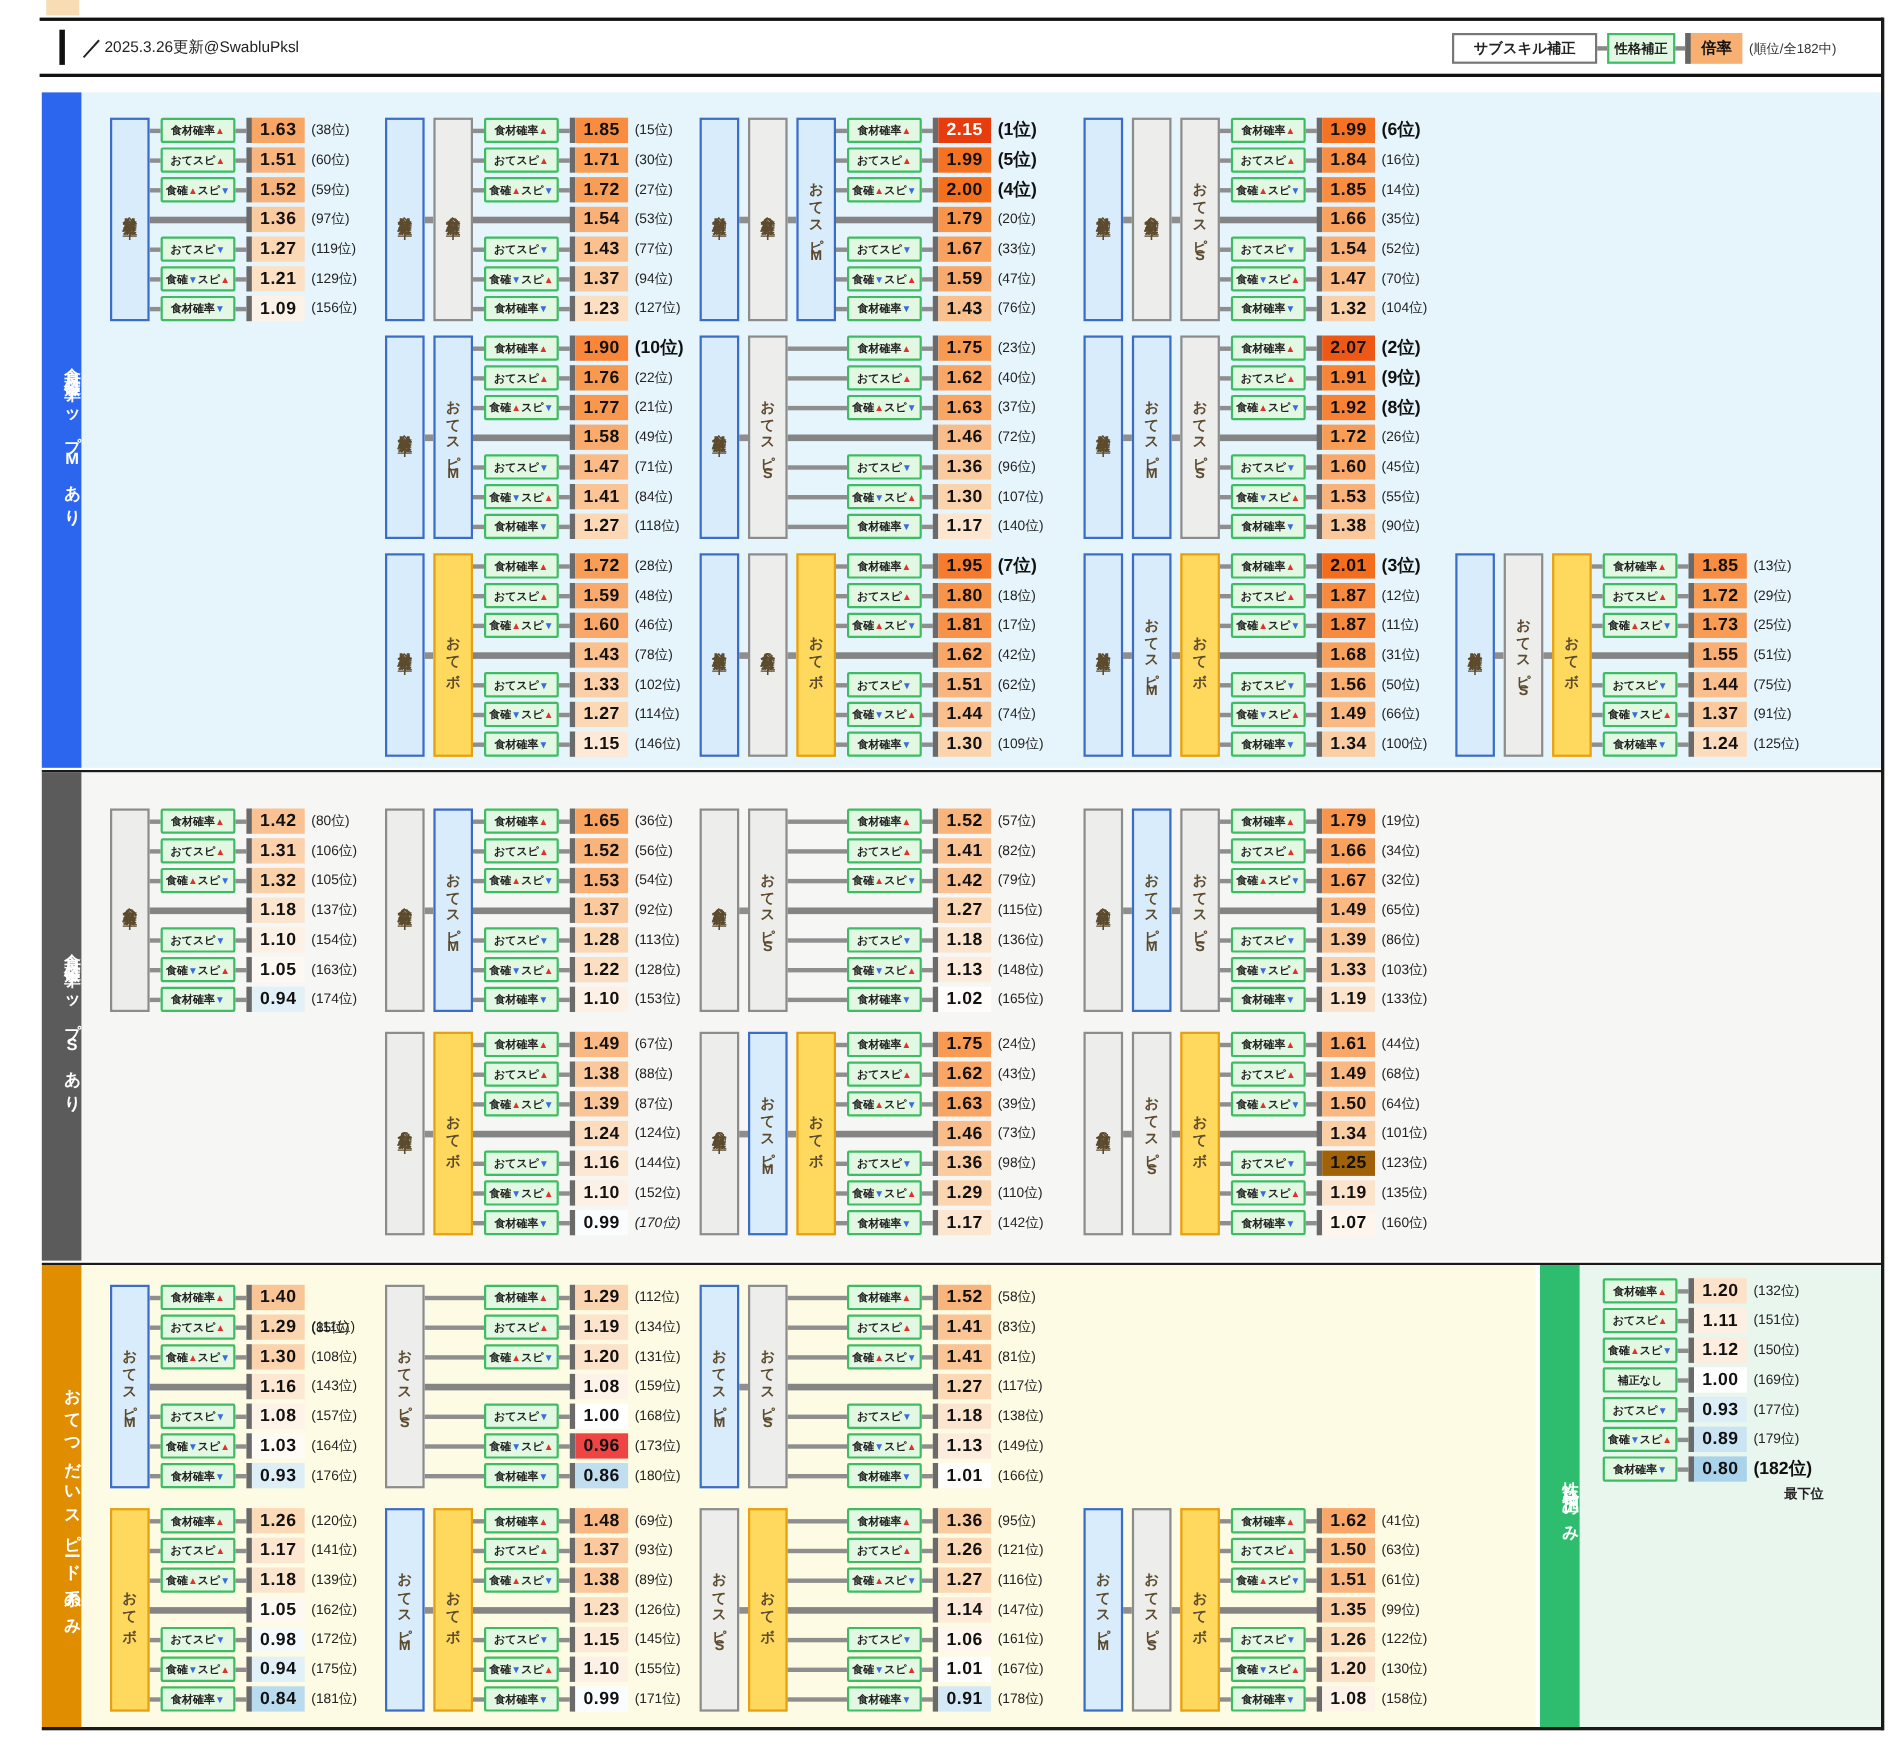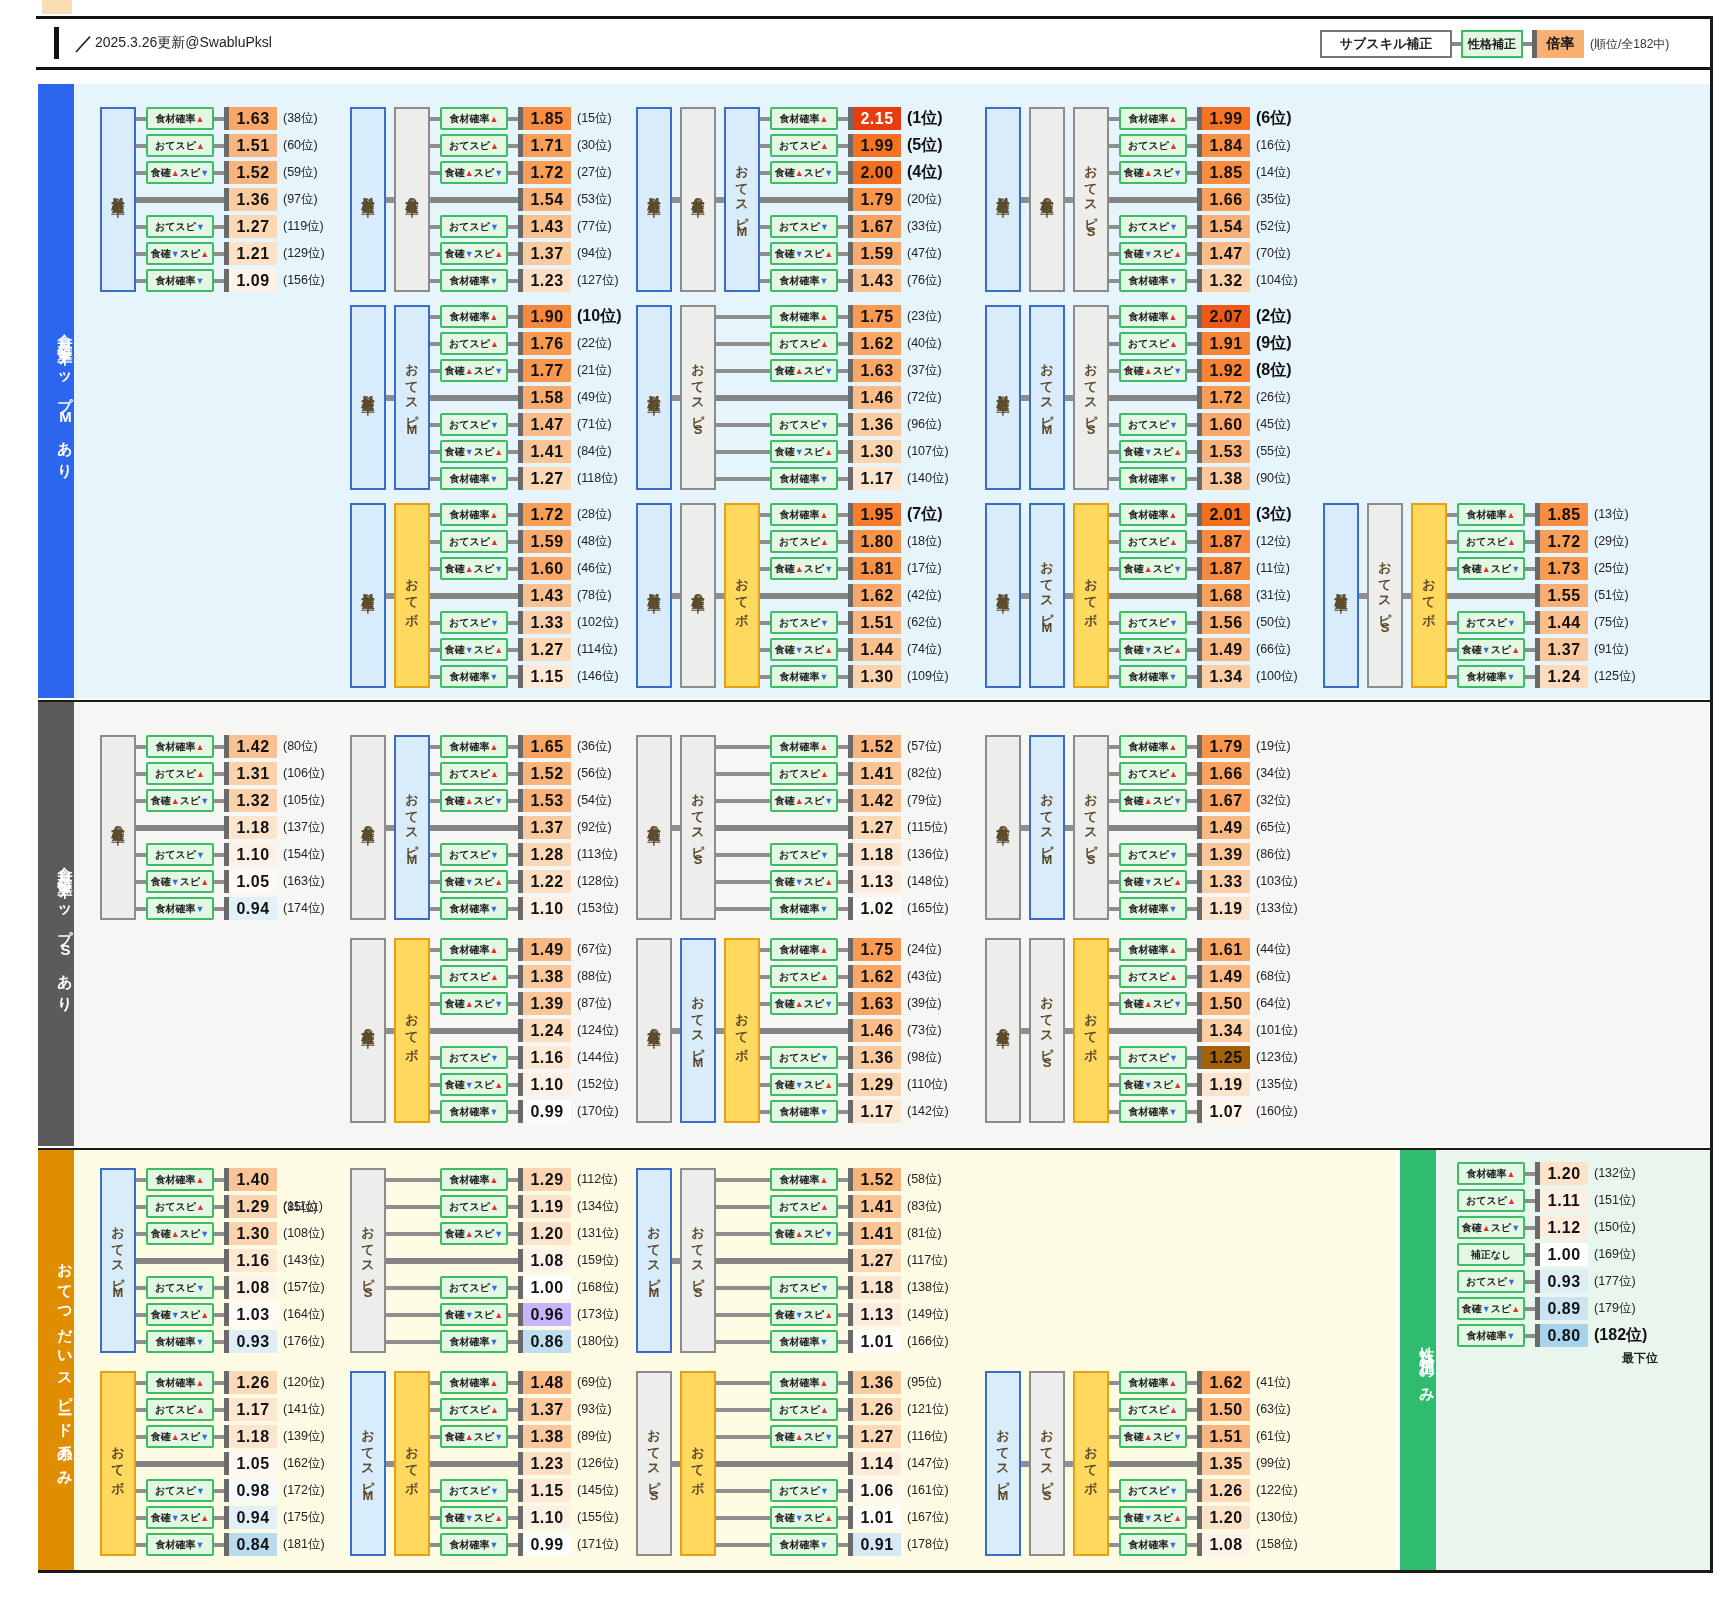--- a/index.html
+++ b/index.html
@@ -818,21 +818,21 @@
         <div class="glabel" style="left: 90px; top: 135px;">食確<span class="t-dn">▼</span> スピ<span class="t-up">▲</span></div>
         <div class="hline" style="left: 158px; top: 145px; width: 10px; height: 4px;"></div>
         <div class="vbar" style="left: 168px; top: 135px;"></div>
         <div class="vbox" style="left: 173px; top: 135px; background: rgb(253, 240, 228);">1.10</div>
         <div class="rank" style="left: 227px; top: 135px;">(152位)</div>
         <div class="hline" style="left: 80px; top: 172px; width: 10px; height: 4px;"></div>
         <div class="glabel" style="left: 90px; top: 162px;">食材確率<span class="t-dn">▼</span></div>
         <div class="hline" style="left: 158px; top: 172px; width: 10px; height: 4px;"></div>
         <div class="vbar" style="left: 168px; top: 162px;"></div>
         <div class="vbox" style="left: 173px; top: 162px; background: rgb(250, 253, 254);">0.99</div>
-        <div class="rank" style="left: 227px; top: 162px;">(170位)</div>
+        <div class="rank" style="left: 227px; top: 162px; font-style: italic;">(170位)</div>
       </div>
       <div class="group" style="left: 636px; top: 938px;">
         <div class="vcol col-gray" style="left: 0px;">食材確率S</div>
         <div class="hline" style="left: 36px; top: 90px; width: 8px; height: 6px;"></div>
         <div class="vcol col-blue" style="left: 44px;">おてスピM</div>
         <div class="hline" style="left: 80px; top: 90px; width: 8px; height: 6px;"></div>
         <div class="vcol col-gold" style="left: 88px;">おてボ</div>
         <div class="hline" style="left: 124px; top: 10px; width: 10px; height: 4px;"></div>
         <div class="glabel" style="left: 134px; top: 0px;">食材確率<span class="t-up">▲</span></div>
         <div class="hline" style="left: 202px; top: 10px; width: 10px; height: 4px;"></div>
@@ -991,21 +991,21 @@
         <div class="hline" style="left: 36px; top: 118px; width: 54px; height: 4px;"></div>
         <div class="glabel" style="left: 90px; top: 108px;">おてスピ<span class="t-dn">▼</span></div>
         <div class="hline" style="left: 158px; top: 118px; width: 10px; height: 4px;"></div>
         <div class="vbar" style="left: 168px; top: 108px;"></div>
         <div class="vbox" style="left: 173px; top: 108px; background: rgb(255, 255, 255);">1.00</div>
         <div class="rank" style="left: 227px; top: 108px;">(168位)</div>
         <div class="hline" style="left: 36px; top: 145px; width: 54px; height: 4px;"></div>
         <div class="glabel" style="left: 90px; top: 135px;">食確<span class="t-dn">▼</span> スピ<span class="t-up">▲</span></div>
         <div class="hline" style="left: 158px; top: 145px; width: 10px; height: 4px;"></div>
         <div class="vbar" style="left: 168px; top: 135px;"></div>
-        <div class="vbox" style="left: 173px; top: 135px; background: #c4b5fd;">0.96</div>
+        <div class="vbox" style="left: 173px; top: 135px; background: #ef4444;">0.96</div>
         <div class="rank" style="left: 227px; top: 135px;">(173位)</div>
         <div class="hline" style="left: 36px; top: 172px; width: 54px; height: 4px;"></div>
         <div class="glabel" style="left: 90px; top: 162px;">食材確率<span class="t-dn">▼</span></div>
         <div class="hline" style="left: 158px; top: 172px; width: 10px; height: 4px;"></div>
         <div class="vbar" style="left: 168px; top: 162px;"></div>
         <div class="vbox" style="left: 173px; top: 162px; background: rgb(192, 222, 240);">0.86</div>
         <div class="rank" style="left: 227px; top: 162px;">(180位)</div>
       </div>
       <div class="group" style="left: 636px; top: 1168px;">
         <div class="vcol col-blue" style="left: 0px;">おてスピM</div>

